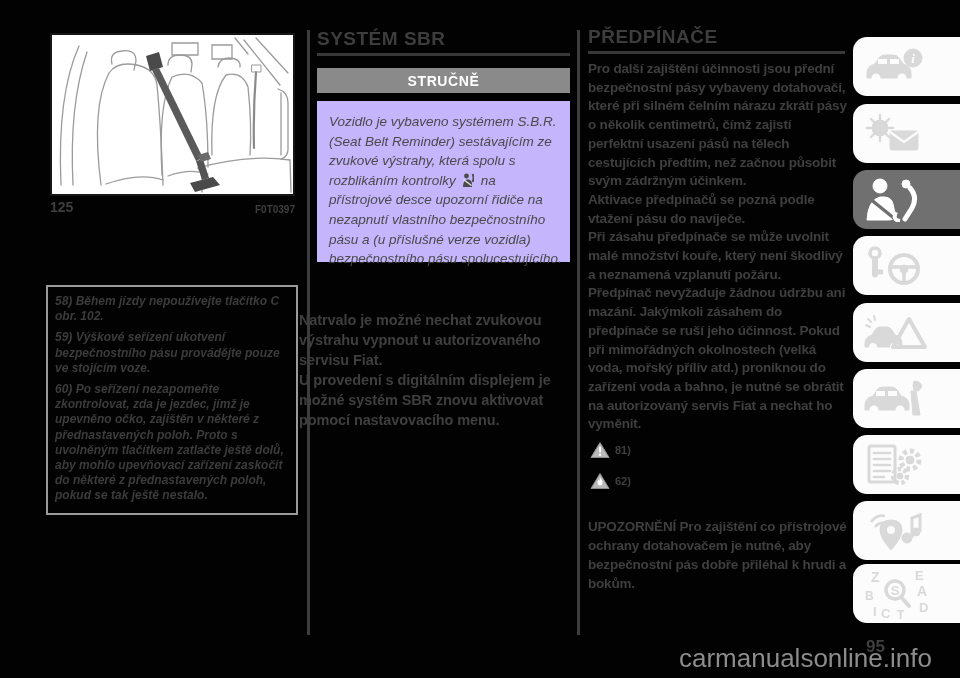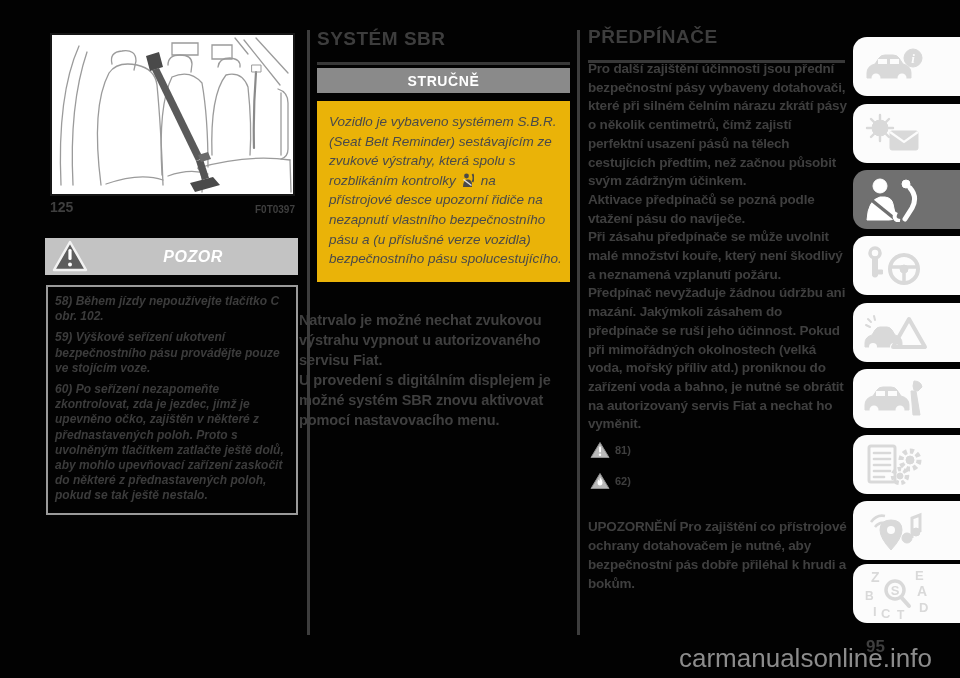--- a/index.html
+++ b/index.html
@@ -25,26 +25,26 @@
                border:2px solid #9a9a9a;padding:7px 7px 9px 7px;}
   #warning-box p{margin:0 0 6px 0;color:#3c3c3c;font-weight:bold;font-style:italic;
                  font-size:12px;line-height:15.2px;filter:blur(.55px);}
   #warning-box p:last-child{margin-bottom:0;}
 
   
   .vdiv{width:3px;background:#3d3d3d;top:30px;height:605px;}
 
   
   .col-heading{color:#3d3d3d;font-weight:bold;font-size:19px;letter-spacing:.5px;
-               border-bottom:3px solid #383838;padding-bottom:12px;filter:blur(.55px);}
+               border-bottom:3px solid #383838;padding-bottom:3px;filter:blur(.55px);}
   #mid-heading{left:317px;top:28px;width:253px;}
   #strucne-box{left:317px;top:68px;width:253px;height:25px;background:#8a8a8a;
                display:flex;align-items:center;justify-content:center;}
   #strucne-box span{color:#fff;font-weight:bold;font-size:14px;letter-spacing:.6px;}
-  #quote-box{left:317px;top:101px;width:253px;height:181px;background:#eab308;
+  #quote-box{left:317px;top:101px;width:253px;height:161px;background:#c4b5fd;
              box-sizing:border-box;padding:11px 8px 0 12px;}
   #quote-box .q{color:#4a4a4a;font-style:italic;font-size:13.5px;line-height:18.6px;
                 filter:blur(.3px);}
   #mid-body{left:299px;top:310px;width:256px;}
   #mid-body p{margin:0;color:#3f3f3f;font-weight:bold;font-size:14.5px;line-height:20px;
               letter-spacing:-.1px;filter:blur(.55px);}
 
   
   #right-heading{left:588px;top:26px;width:257px;}
   #right-body{left:588px;top:60px;width:259px;}
@@ -114,28 +114,20 @@
         <path d="M146,120 l10,-3 l3,7 l-10,3 z" fill="#6a6a6a"></path>
       </g>
     </svg>
   </div>
 
   <div class="abs" id="figure-caption">
     <span class="num">125</span>
     <span class="code">F0T0397</span>
   </div>
 
-  <div class="abs" id="pozor-box">
-    <svg id="pozor-tri" width="36" height="33" viewBox="0 0 36 33">
-      <path d="M18,2 L34,30 L2,30 Z" fill="#5d5d5d" stroke="#f2f2f2" stroke-width="2.5" stroke-linejoin="round"></path>
-      <rect x="16.4" y="9" width="3.2" height="11" rx="1.5" fill="#fff"></rect>
-      <circle cx="18" cy="24.5" r="2" fill="#fff"></circle>
-    </svg>
-    <span id="pozor-title">POZOR</span>
-  </div>
 
   <div class="abs" id="warning-box">
     <p>58) Během jízdy nepoužívejte tlačítko C obr. 102.</p>
     <p>59) Výškové seřízení ukotvení bezpečnostního pásu provádějte pouze ve stojícím voze.</p>
     <p>60) Po seřízení nezapomeňte zkontrolovat, zda je jezdec, jímž je upevněno očko, zajištěn v některé z přednastavených poloh. Proto s uvolněným tlačítkem zatlačte ještě dolů, aby mohlo upevňovací zařízení zaskočit do některé z přednastavených poloh, pokud se tak ještě nestalo.</p>
   </div>
 
   <div class="abs vdiv" style="left:307px;"></div>
   <div class="abs vdiv" style="left:577px;"></div>
 

